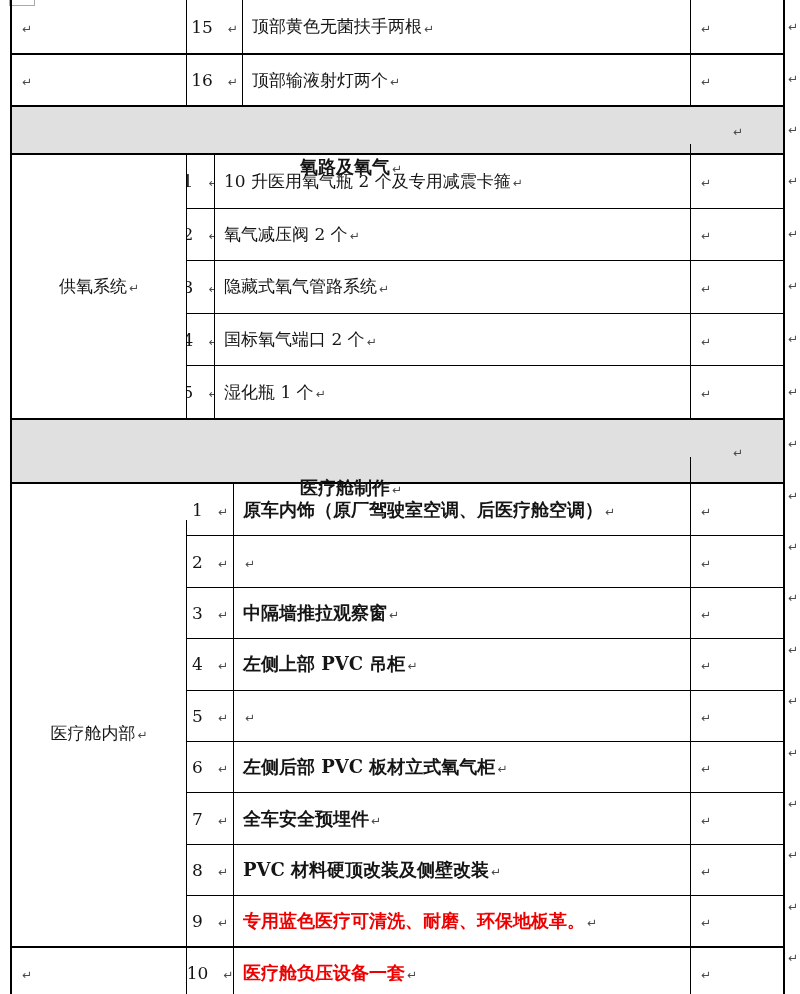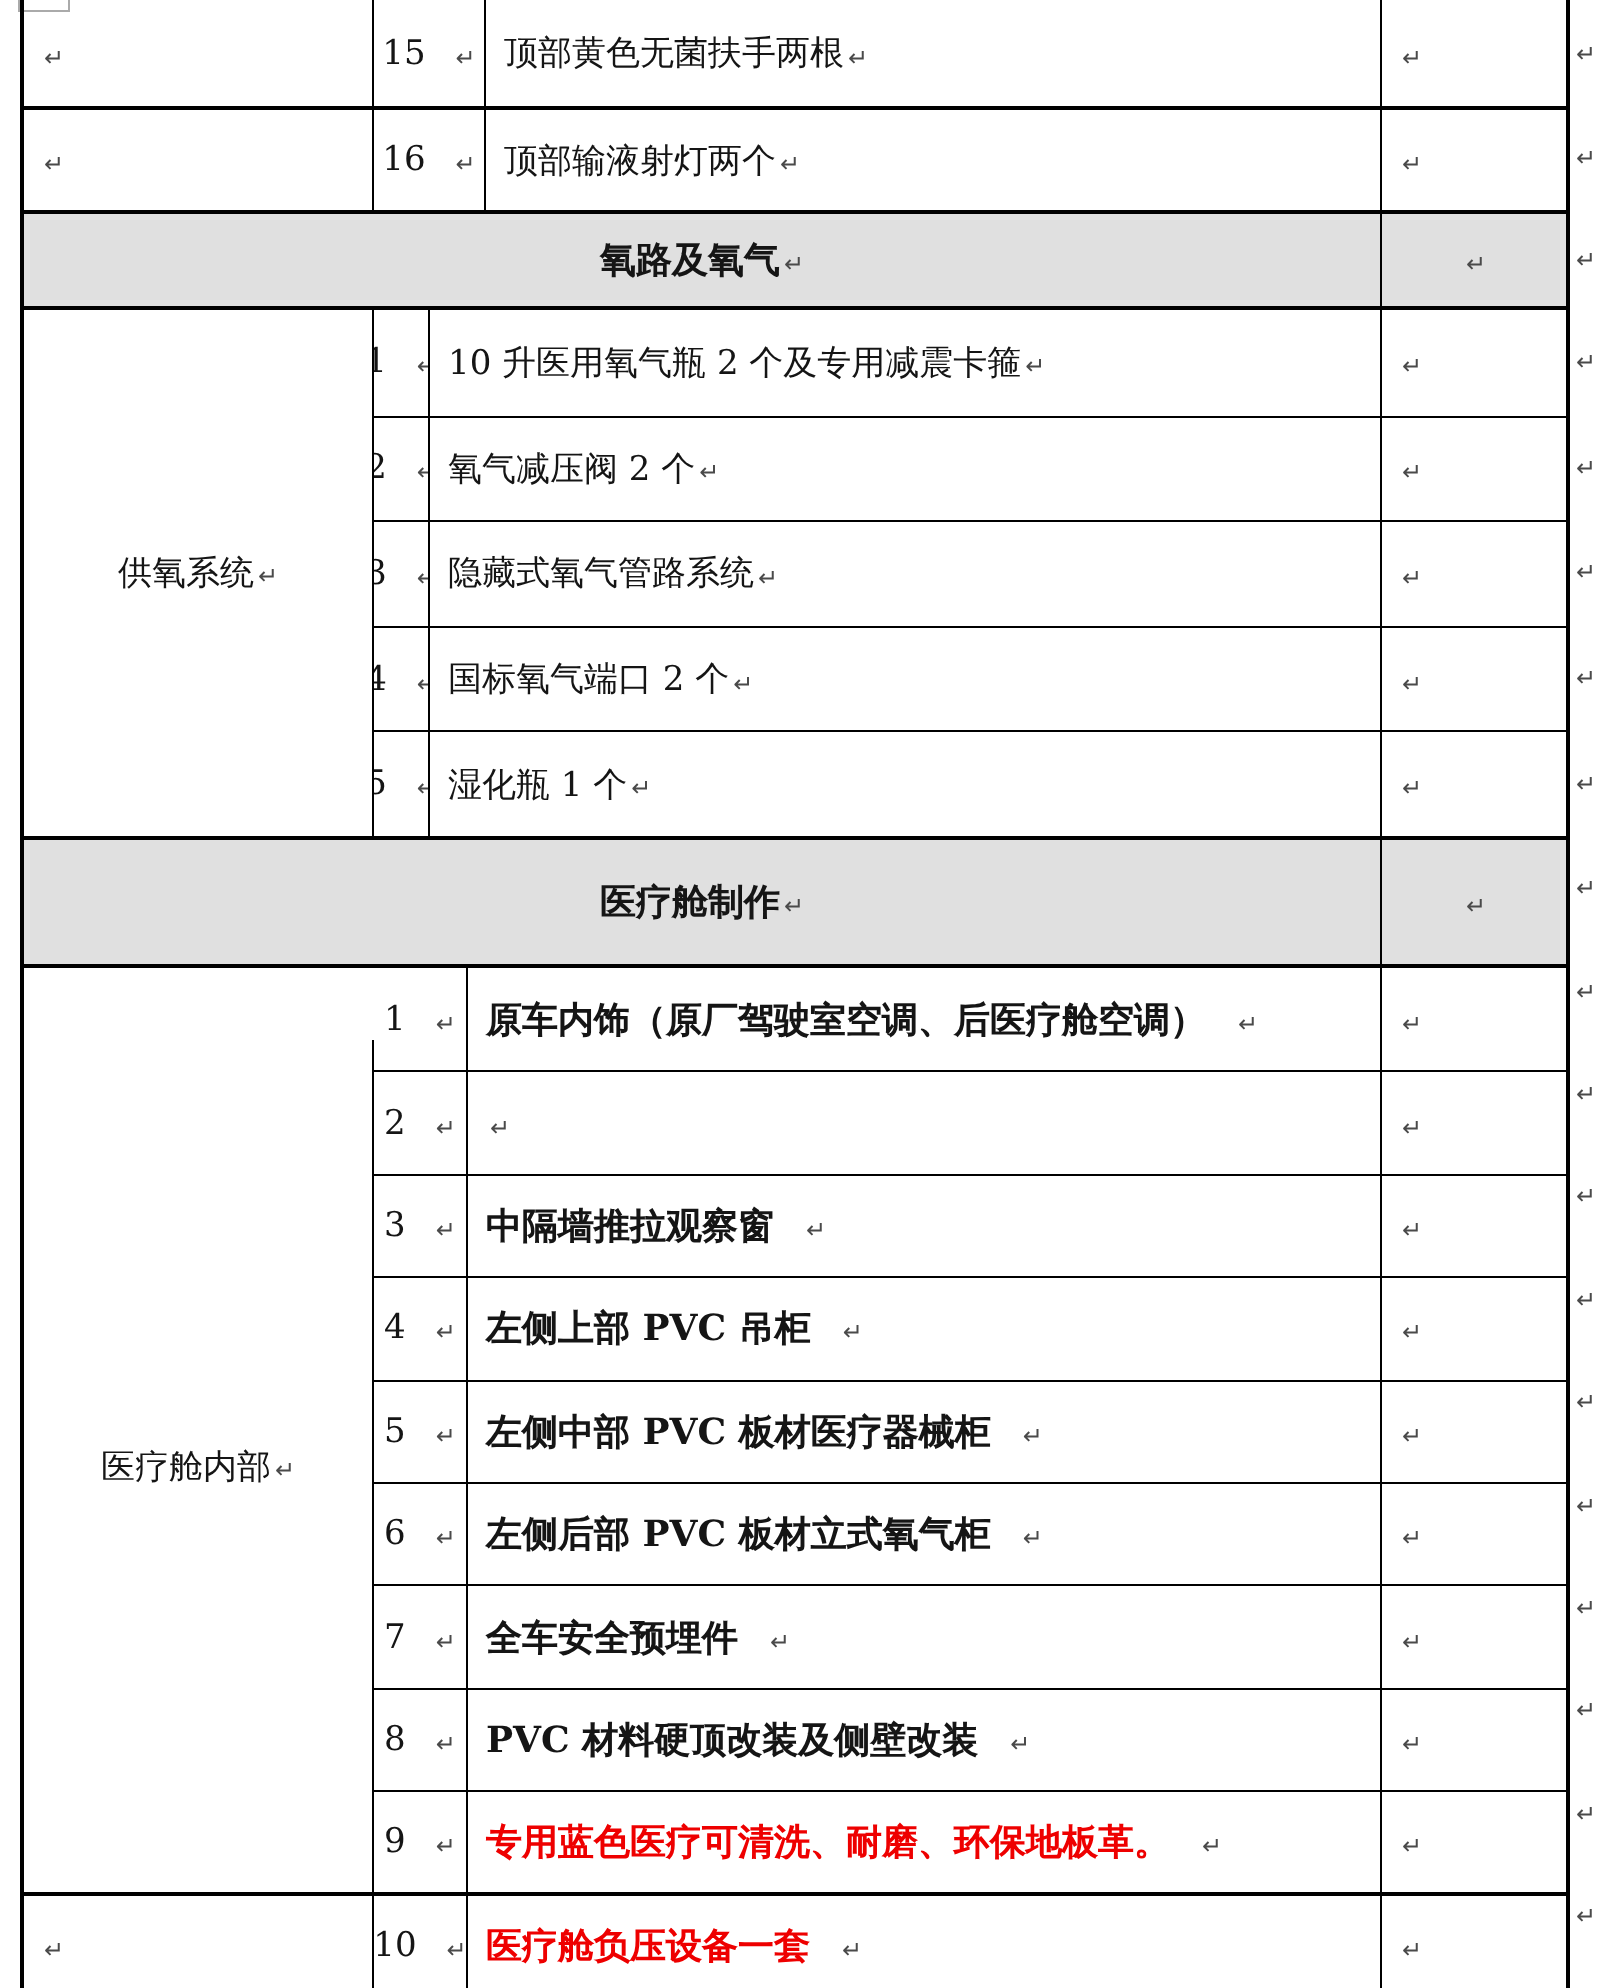--- a/index.html
+++ b/index.html
@@ -19,36 +19,36 @@
   
   .secA { display:grid; grid-template-columns:175px 56px 1fr 92px; }
   .secA .cell { height:53px; }
   .secA .r2 { height:52px; border-top:2px solid #000; }
 
   
   .grayrow { display:grid; grid-template-columns:1fr 92px; height:50px;
     border-top:2px solid #000; border-bottom:2px solid #000; background:var(--gray,#e0e0e0); }
   .grayrow.tall { height:66px; }
   .grayrow .cell { height:100%; }
-  .graytitle { justify-content:center; font-weight:700; font-size:18px; }
+  .graytitle { justify-content:center; font-weight:700; font-size:18px;margin-top:37px; }
   .graymark { justify-content:center; }
 
   
   .secB { display:grid; grid-template-columns:175px 28px 1fr 92px;
     grid-template-rows:repeat(5,52.6px); }
   .secB .lab { grid-row:1 / span 5; grid-column:1; }
   .secB .bt1 { border-top:1px solid #000; }
 
   
   .secC { display:grid; grid-template-columns:175px 47px 1fr 92px;
     grid-template-rows:repeat(10,51.4px); }
   .secC .lab { grid-row:1 / span 9; grid-column:1;margin-top:36px; }
   .secC .bt1 { border-top:1px solid #000; }
   .secC .bt2 { border-top:2px solid #000; }
-  .secC .textcell { font-size:18px; font-weight:700;gap:14px; }
+  .secC .textcell { font-size:18px; font-weight:700; }
   .secC .red { color:var(--red,#ee0000); }
 
   
   .graybottom { display:grid; grid-template-columns:1fr 92px; height:8px;
     border-top:2px solid #000; background:var(--gray,#e0e0e0); }
 
   
   .pm { font-family:"DejaVu Sans","Liberation Sans",sans-serif; font-size:12px;
     color:#4a4a4a; font-weight:400; line-height:1; margin-left:2px; transform:translateY(2px); }
 
@@ -240,21 +240,20 @@
       </div>
     <div class="cell emptycell bt1">
         <span class="pm">↵</span>
       </div>
 
     <div class="cell vline numcell bt1">
         <span>5</span>
         <span class="pm">↵</span>
       </div>
     <div class="cell vline textcell bt1">
-        <span>左侧中部 PVC 板材医疗器械柜</span>
         <span class="pm">↵</span>
       </div>
     <div class="cell emptycell bt1">
         <span class="pm">↵</span>
       </div>
 
     <div class="cell vline numcell bt1">
         <span>6</span>
         <span class="pm">↵</span>
       </div>

